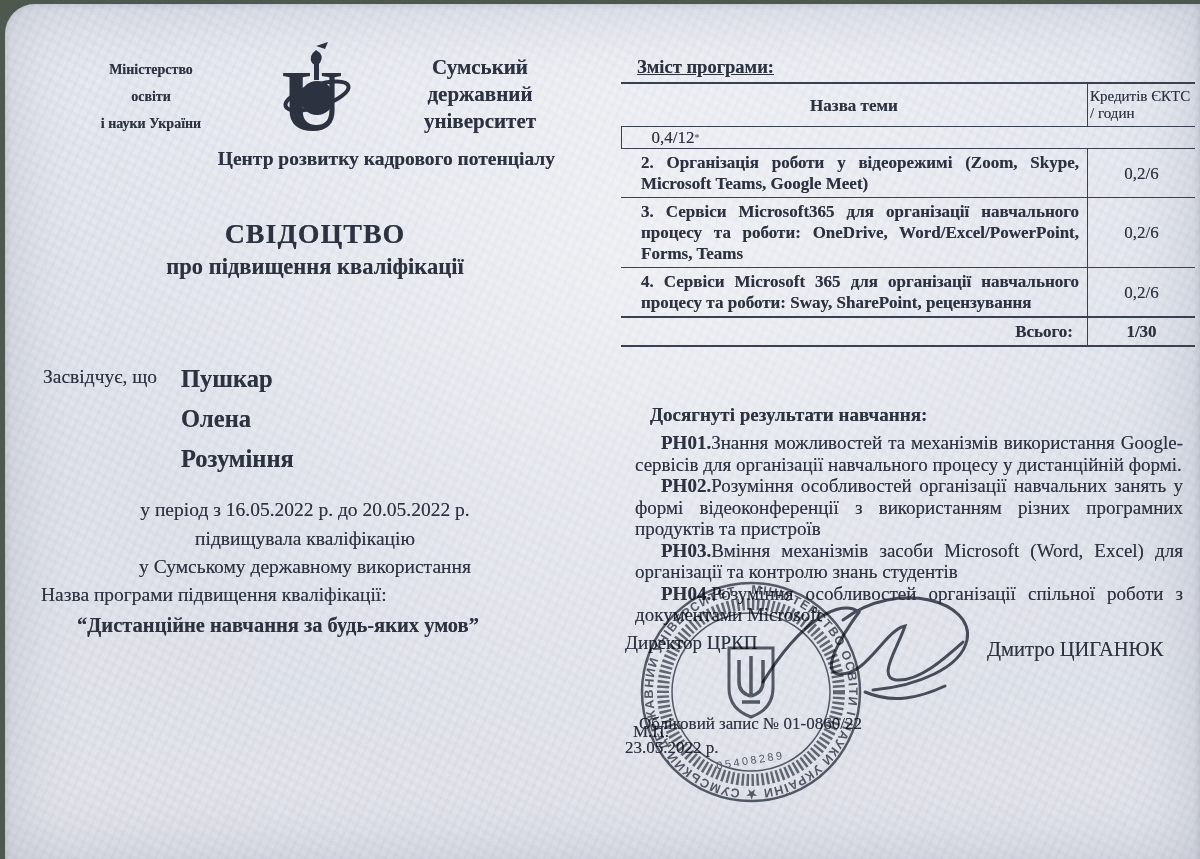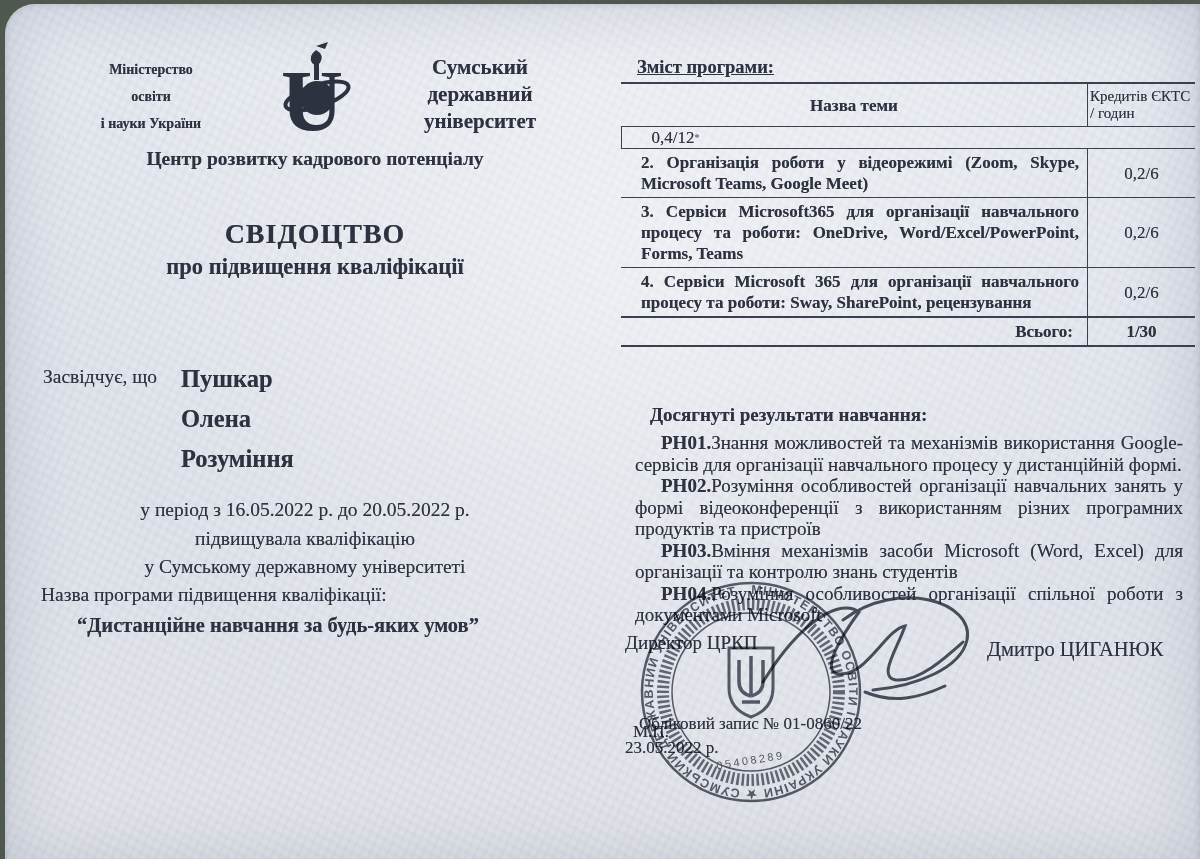--- a/index.html
+++ b/index.html
@@ -21,21 +21,21 @@
   }
   .abs{position:absolute;}
   .ink{color:#2c3240;text-shadow:0 0 .6px rgba(44,50,64,.55);}
   .b{font-weight:bold;}
   .ctr{text-align:center;}
 
   
   .ministry{left:48px;top:52px;width:196px;font-size:14px;line-height:27px;}
   .university{left:390px;top:50px;width:170px;font-size:21px;line-height:27px;}
   .logo{left:262px;top:38px;}
-  .dept{left:70px;top:144px;width:480px;font-size:19.5px;}
+  .dept{left:70px;top:144px;width:480px;font-size:19.5px;text-align:right;}
   .title{left:60px;top:214px;width:500px;font-size:28px;letter-spacing:1px;}
   .subtitle{left:60px;top:250px;width:500px;font-size:22.5px;}
   .certno{left:60px;top:282px;width:500px;font-size:20px;}
   .certify{left:38px;top:362px;font-size:19.5px;}
   .holder{left:176px;top:355px;font-size:24.5px;line-height:40px;}
   .period{left:20px;top:492px;width:560px;font-size:19.5px;line-height:28.5px;}
   .proglabel{left:36px;top:580px;font-size:19.5px;}
   .progname{left:72px;top:610px;width:520px;font-size:20.5px;}
 
   
@@ -100,21 +100,21 @@
   <div class="abs certify ink">Засвідчує, що</div>
   <div class="abs holder ink b">
     <div>Пушкар</div>
     <div>Олена</div>
     <div>Розуміння</div>
   </div>
 
   <div class="abs period ctr ink">
     <div>у період  з  16.05.2022 р. до 20.05.2022 р.</div>
     <div>підвищувала кваліфікацію</div>
-    <div>у Сумському державному університеті</div>
+    <div>у Сумському державному використання</div>
   </div>
 
   <div class="abs proglabel ink">Назва програми підвищення кваліфікації:</div>
   <div class="abs progname ink b">“Дистанційне навчання за будь-яких умов”</div>
 
   <div class="abs contents-h ink b" style="text-decoration:underline;">Зміст програми:</div>
 
   <div class="abs ptable ink">
     <div class="trow thead">
       <div class="tc-topic">Назва теми</div>

